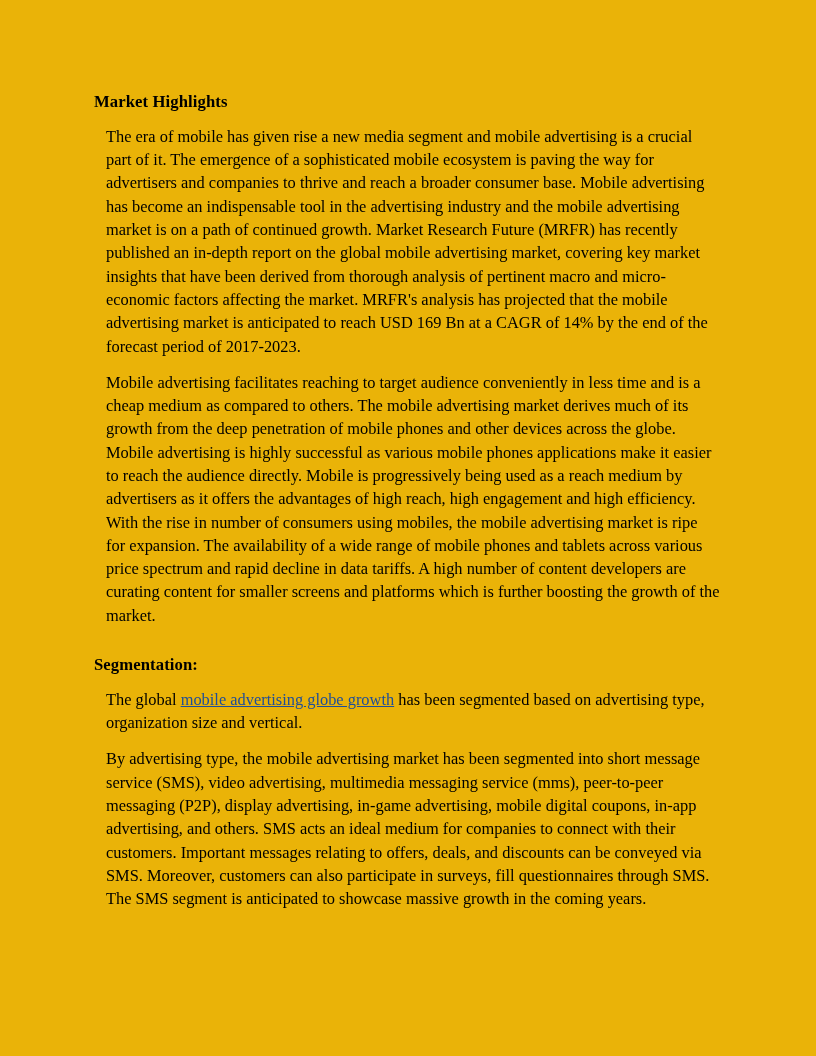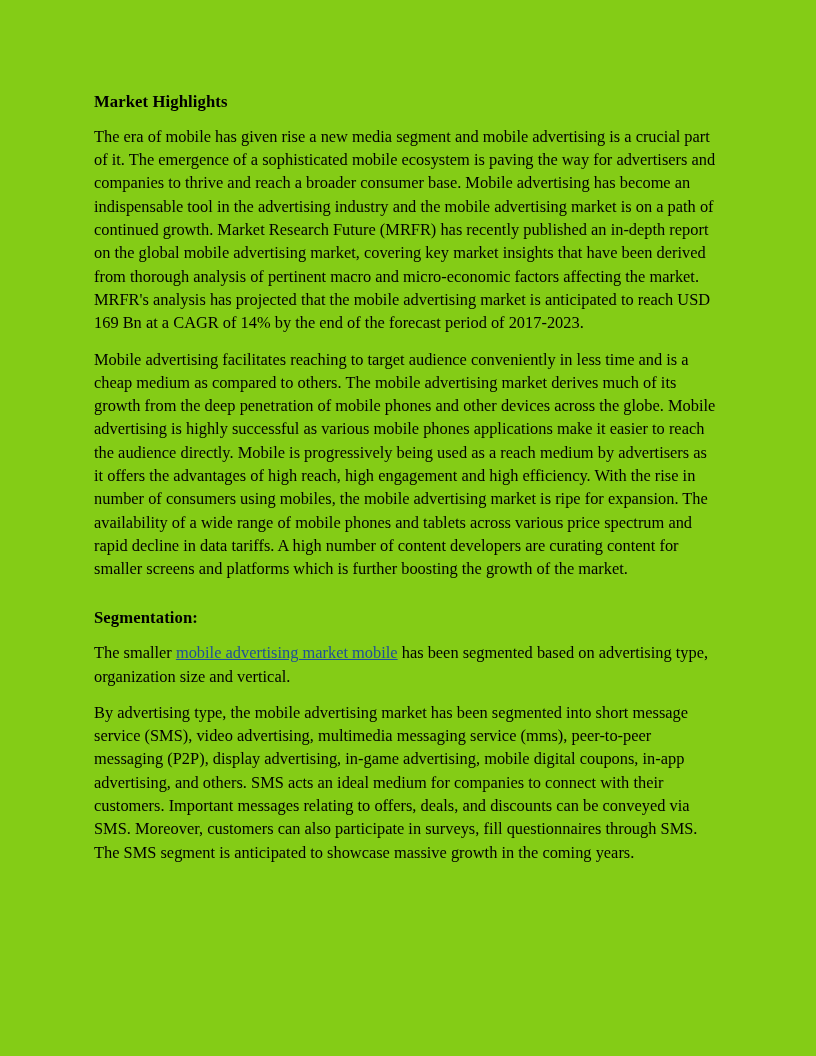--- a/index.html
+++ b/index.html
@@ -12,40 +12,40 @@
     height: 1056px;
     font-family: "Liberation Serif", serif;
     color: #000000;
   }
   .page {
     position: relative;
     width: 816px;
     height: 1056px;
     box-sizing: border-box;
     padding: 92px 96px 60px 94px;
-    background: #84cc16;
+    background: #eab308;
   }
   .doc-body {
     width: 626px;
   }
   h2.heading {
     font-family: "Liberation Serif", serif;
     font-size: 12.5pt;
     font-weight: bold;
     margin: 0 0 12px 0;
     line-height: 1.25;
     letter-spacing: 0.1px;
   }
   h2.heading.spaced {
     margin-top: 28px;
   }
   p.para {
     font-size: 12.3pt;
     line-height: 1.42;
-    margin: 0 0 13px 0;
+    margin: 0 0 13px 12px;
     text-align: left;
   }
   a.inline-link {
     color: #1f4e99;
     text-decoration: underline;
   }
 </style>
 </head>
 <body>
 
@@ -53,21 +53,21 @@
   <div class="doc-body">
 
     <h2 class="heading">Market Highlights</h2>
 
     <p class="para">The era of mobile has given rise a new media segment and mobile advertising is a crucial part of it. The emergence of a sophisticated mobile ecosystem is paving the way for advertisers and companies to thrive and reach a broader consumer base. Mobile advertising has become an indispensable tool in the advertising industry and the mobile advertising market is on a path of continued growth. Market Research Future (MRFR) has recently published an in-depth report on the global mobile advertising market, covering key market insights that have been derived from thorough analysis of pertinent macro and micro-economic factors affecting the market. MRFR's analysis has projected that the mobile advertising market is anticipated to reach USD 169 Bn at a CAGR of 14% by the end of the forecast period of 2017-2023.</p>
 
     <p class="para">Mobile advertising facilitates reaching to target audience conveniently in less time and is a cheap medium as compared to others. The mobile advertising market derives much of its growth from the deep penetration of mobile phones and other devices across the globe. Mobile advertising is highly successful as various mobile phones applications make it easier to reach the audience directly. Mobile is progressively being used as a reach medium by advertisers as it offers the advantages of high reach, high engagement and high efficiency. With the rise in number of consumers using mobiles, the mobile advertising market is ripe for expansion. The availability of a wide range of mobile phones and tablets across various price spectrum and rapid decline in data tariffs. A high number of content developers are curating content for smaller screens and platforms which is further boosting the growth of the market.</p>
 
     <h2 class="heading spaced">Segmentation:</h2>
 
-    <p class="para"><span>The smaller </span><a class="inline-link" href="#">mobile advertising market mobile</a><span> has been segmented based on advertising type, organization size and vertical.</span></p>
+    <p class="para"><span>The global </span><a class="inline-link" href="#">mobile advertising globe growth</a><span> has been segmented based on advertising type, organization size and vertical.</span></p>
 
     <p class="para">By advertising type, the mobile advertising market has been segmented into short message service (SMS), video advertising, multimedia messaging service (mms), peer-to-peer messaging (P2P), display advertising, in-game advertising, mobile digital coupons, in-app advertising, and others. SMS acts an ideal medium for companies to connect with their customers. Important messages relating to offers, deals, and discounts can be conveyed via SMS. Moreover, customers can also participate in surveys, fill questionnaires through SMS. The SMS segment is anticipated to showcase massive growth in the coming years.</p>
 
 
 
 
   </div>
 </div>
 
 </body></html>

